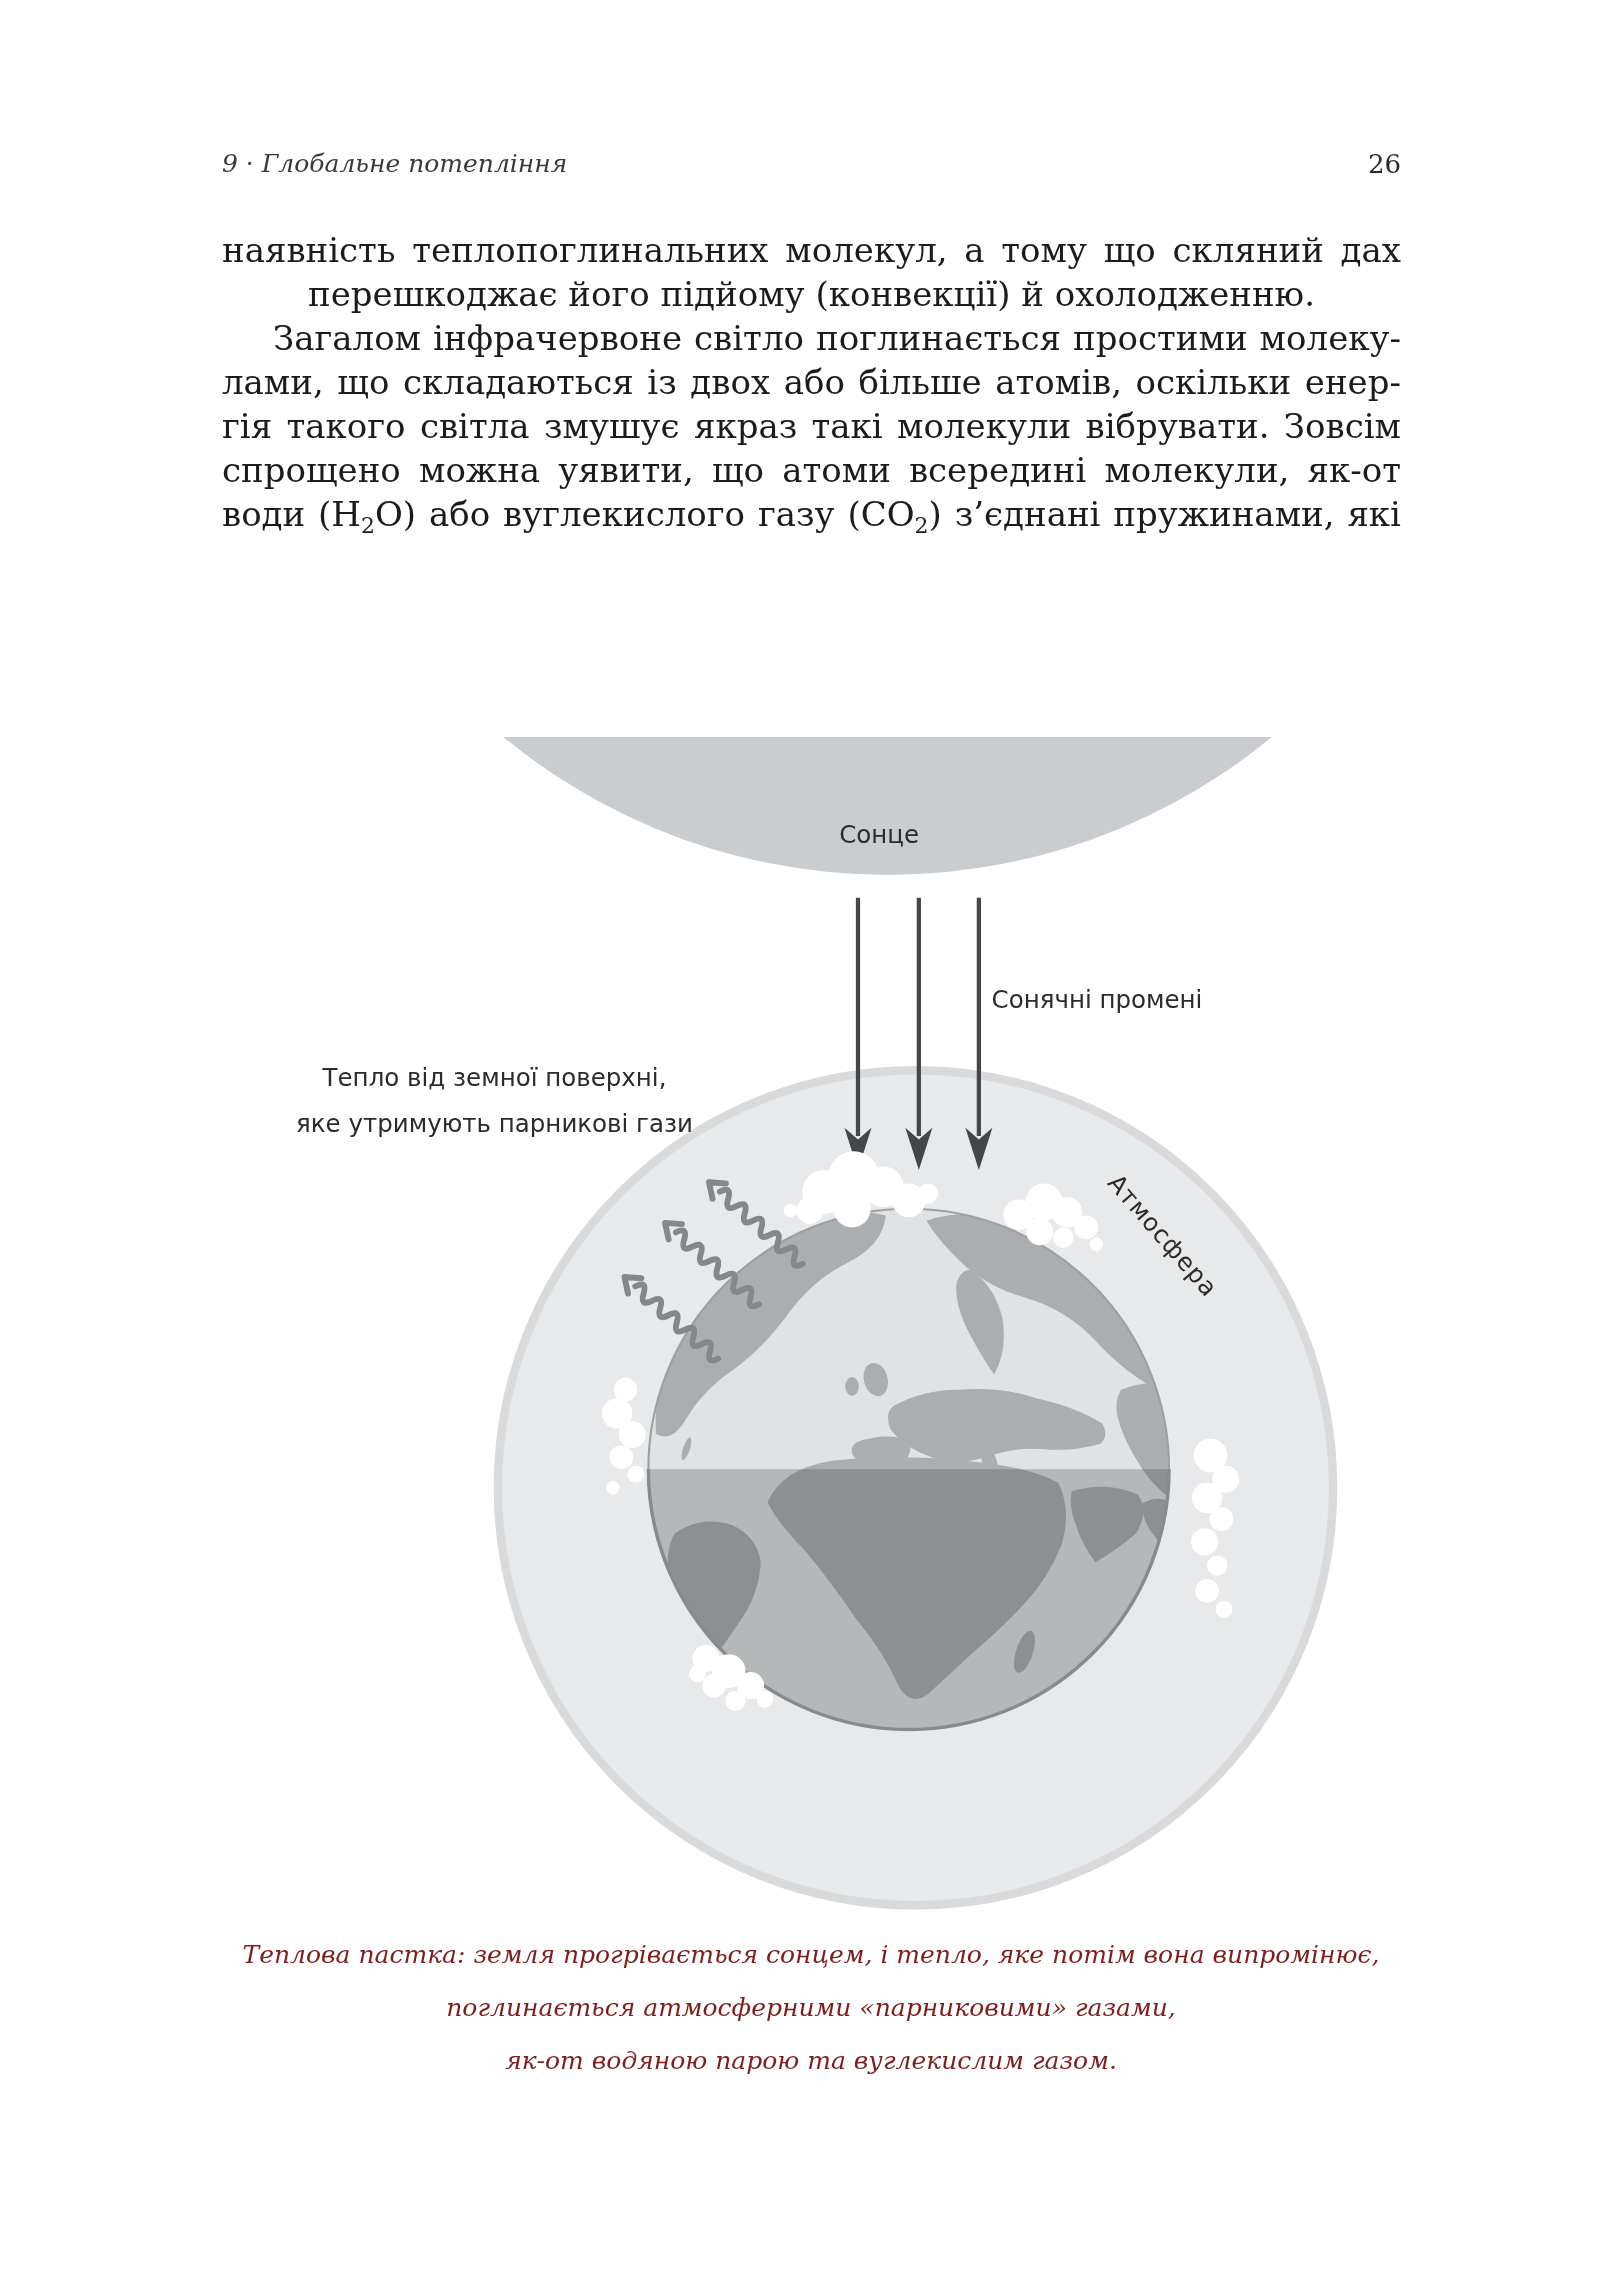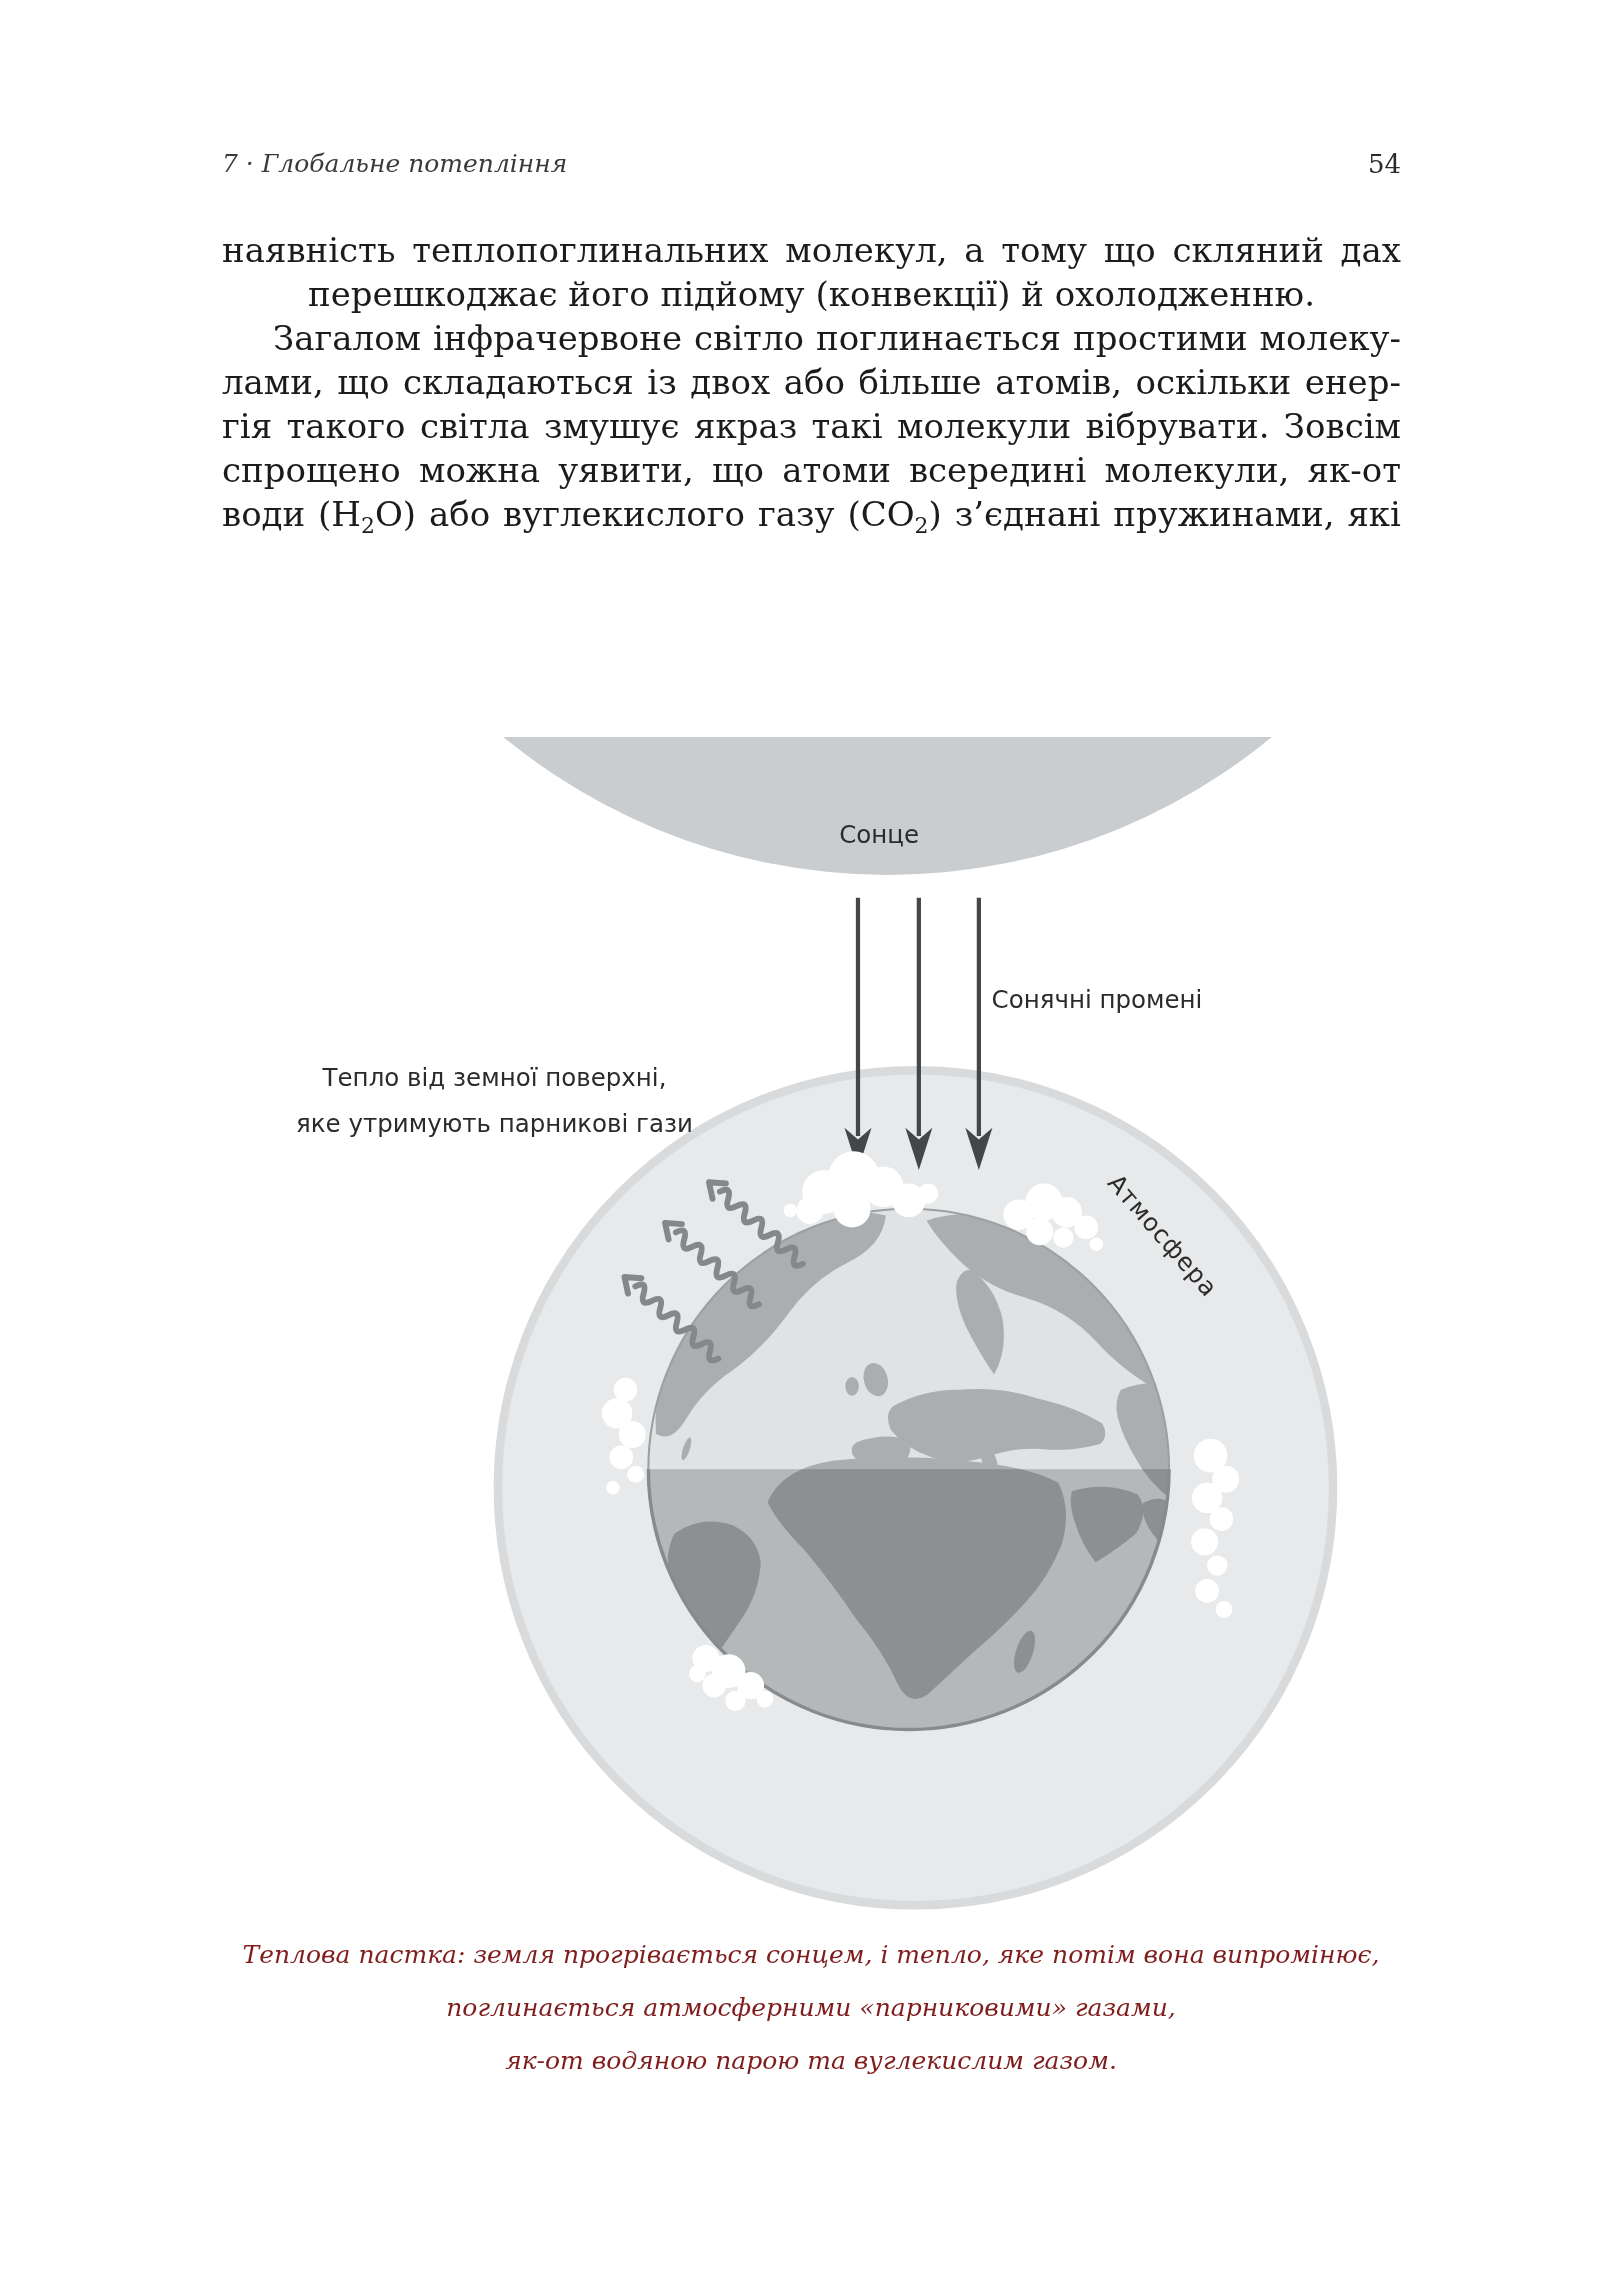--- a/index.html
+++ b/index.html
@@ -34,22 +34,22 @@
   .caption{
     position:absolute;top:1928px;left:135px;width:1352px;
     font-style:italic;font-size:25px;line-height:53px;color:#7f1d1d;
     text-align:center;
   }
 </style>
 </head>
 <body>
 
 <div class="runhead">
-  <span class="chapter">7 · Глобальне потепління</span>
-  <span class="pagenum">54</span>
+  <span class="chapter">9 · Глобальне потепління</span>
+  <span class="pagenum">26</span>
 </div>
 
 <div class="bodytext">
   <div class="bline jline">наявність теплопоглинальних молекул, а тому що скляний дах</div>
   <div class="bline lline">перешкоджає його підйому (конвекції) й охолодженню.</div>
   <div class="bline jline indent">Загалом інфрачервоне світло поглинається простими молеку-</div>
   <div class="bline jline">лами, що складаються із двох або більше атомів, оскільки енер-</div>
   <div class="bline jline">гія такого світла змушує якраз такі молекули вібрувати. Зовсім</div>
   <div class="bline jline">спрощено можна уявити, що атоми всередині молекули, як-от</div>
   <div class="bline jline"><span>води (H</span><sub>2</sub><span>O) або вуглекислого газу (CO</span><sub>2</sub><span>) з’єднані пружинами, які</span></div>

